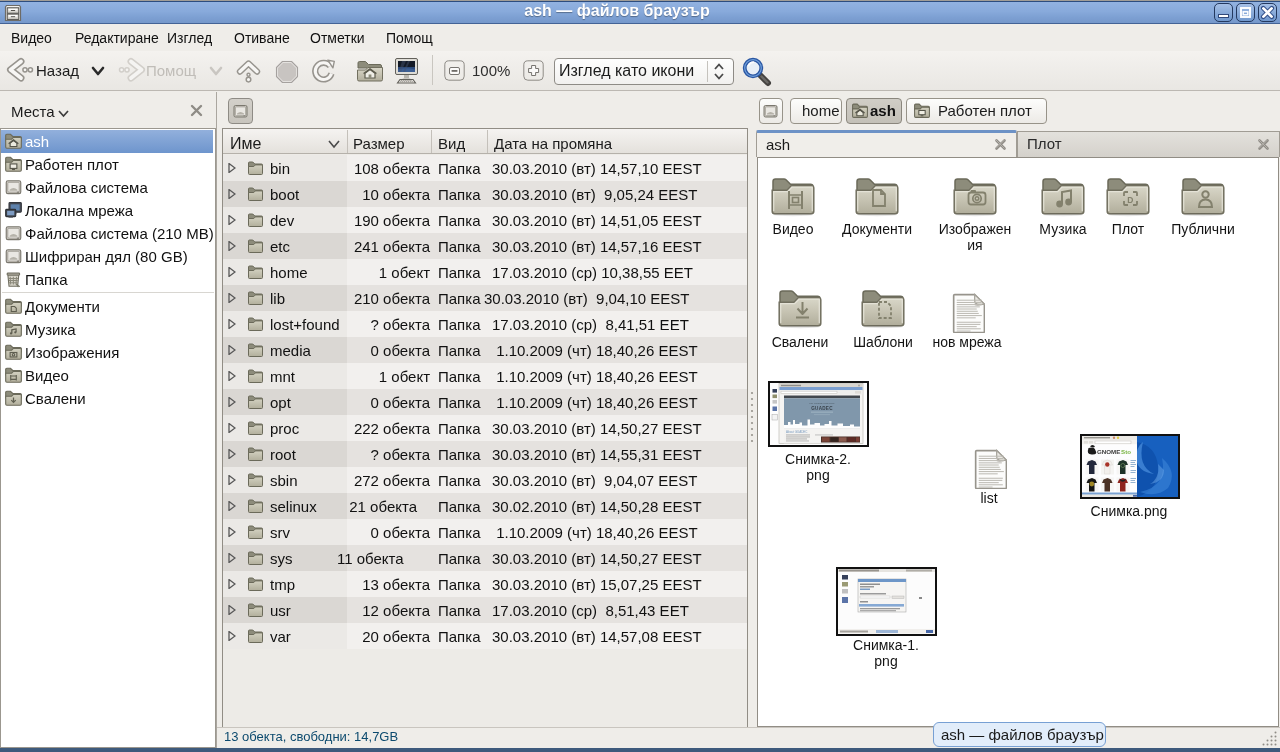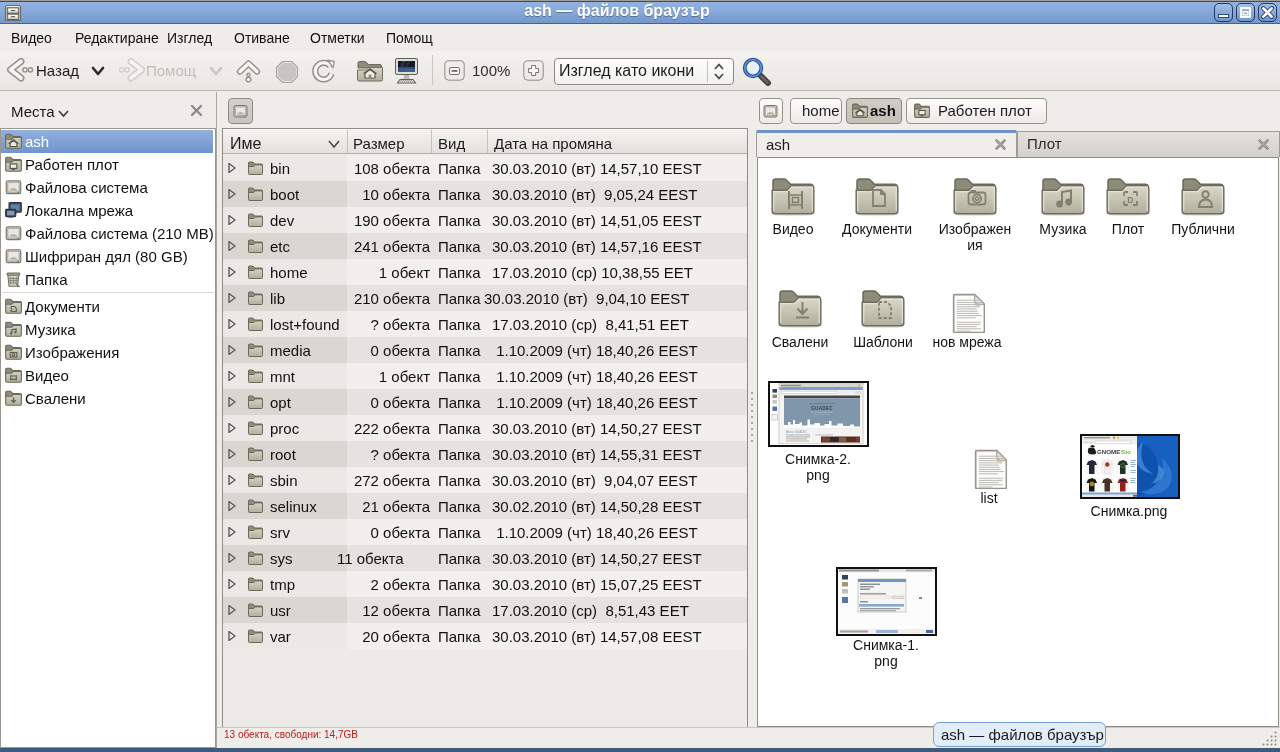--- a/index.html
+++ b/index.html
@@ -387,21 +387,21 @@
 <div class="cell" style="left:492px;top:472px">30.03.2010 (вт)  9,04,07 EEST</div>
 <div class="abs" style="left:223px;top:493px;width:124px;height:26px;background:#dad7d3"></div>
 <div class="abs" style="left:347px;top:493px;width:400px;height:26px;background:#e5e2df"></div>
 <svg class="abs" style="left:228px;top:501px" width="8" height="10">
     <path d="M1 0.5 L7 5 L1 9.5 Z" fill="none" stroke="#585858" stroke-width="1.3"></path>
   </svg>
 <svg class="abs" style="left:247px;top:498px" width="17" height="17" viewBox="0 0 17 17">
     <use href="#i-folder"></use>
   </svg>
 <div class="cell" style="left:270px;top:498px">selinux</div>
-<div class="cell" style="left:347px;top:498px;width:83px;text-align:right">21 обекта</div>
+<div class="cell" style="left:334px;top:498px;width:83px;text-align:right">21 обекта</div>
 <div class="cell" style="left:438px;top:498px">Папка</div>
 <div class="cell" style="left:492px;top:498px">30.02.2010 (вт) 14,50,28 EEST</div>
 <div class="abs" style="left:223px;top:519px;width:124px;height:26px;background:#ebe9e6"></div>
 <div class="abs" style="left:347px;top:519px;width:400px;height:26px;background:#f2f0ee"></div>
 <svg class="abs" style="left:228px;top:527px" width="8" height="10">
     <path d="M1 0.5 L7 5 L1 9.5 Z" fill="none" stroke="#585858" stroke-width="1.3"></path>
   </svg>
 <svg class="abs" style="left:247px;top:524px" width="17" height="17" viewBox="0 0 17 17">
     <use href="#i-folder"></use>
   </svg>
@@ -423,21 +423,21 @@
 <div class="cell" style="left:492px;top:550px">30.03.2010 (вт) 14,50,27 EEST</div>
 <div class="abs" style="left:223px;top:571px;width:124px;height:26px;background:#ebe9e6"></div>
 <div class="abs" style="left:347px;top:571px;width:400px;height:26px;background:#f2f0ee"></div>
 <svg class="abs" style="left:228px;top:579px" width="8" height="10">
     <path d="M1 0.5 L7 5 L1 9.5 Z" fill="none" stroke="#585858" stroke-width="1.3"></path>
   </svg>
 <svg class="abs" style="left:247px;top:576px" width="17" height="17" viewBox="0 0 17 17">
     <use href="#i-folder"></use>
   </svg>
 <div class="cell" style="left:270px;top:576px">tmp</div>
-<div class="cell" style="left:347px;top:576px;width:83px;text-align:right">2 обекта</div>
+<div class="cell" style="left:347px;top:576px;width:83px;text-align:right">13 обекта</div>
 <div class="cell" style="left:438px;top:576px">Папка</div>
 <div class="cell" style="left:492px;top:576px">30.03.2010 (вт) 15,07,25 EEST</div>
 <div class="abs" style="left:223px;top:597px;width:124px;height:26px;background:#dad7d3"></div>
 <div class="abs" style="left:347px;top:597px;width:400px;height:26px;background:#e5e2df"></div>
 <svg class="abs" style="left:228px;top:605px" width="8" height="10">
     <path d="M1 0.5 L7 5 L1 9.5 Z" fill="none" stroke="#585858" stroke-width="1.3"></path>
   </svg>
 <svg class="abs" style="left:247px;top:602px" width="17" height="17" viewBox="0 0 17 17">
     <use href="#i-folder"></use>
   </svg>
@@ -662,21 +662,21 @@
     <rect x="24" y="43" width="36" height="1.3" fill="#aaa"></rect>
 <rect x="83" y="30" width="3" height="2" fill="#888"></rect>
 <rect x="2" y="62" width="97" height="4.5" fill="#f1efec"></rect>
 <rect x="4" y="63.5" width="28" height="2" fill="#a5a29c"></rect>
 <rect x="40" y="63" width="22" height="3" fill="#9db6d6"></rect>
 <rect x="90" y="63" width="7" height="3" fill="#4868a8"></rect>
 </svg>
 <div class="ilabel" style="left:826px;top:637px;width:120px">Снимка-1.
 png</div>
 <div class="abs" style="left:217px;top:727px;width:1063px;height:22px;background:#efede9;border-top:1px solid #c9c5bf"></div>
-<div class="abs" style="left:224px;top:729px;font-size:10px;color:#b91c1c">13 обекта, свободни: 14,7GB</div>
+<div class="abs" style="left:224px;top:729px;font-size:13px;color:#0c4a6e">13 обекта, свободни: 14,7GB</div>
 <svg class="abs" style="left:1262px;top:731px" width="16" height="16">
     <circle cx="13.5" cy="13.5" r="1" fill="#8f8c86"></circle>
     <circle cx="9.5" cy="13.5" r="1" fill="#8f8c86"></circle>
     <circle cx="5.5" cy="13.5" r="1" fill="#8f8c86"></circle>
     <circle cx="1.5" cy="13.5" r="1" fill="#8f8c86"></circle>
     <circle cx="13.5" cy="9.5" r="1" fill="#8f8c86"></circle>
     <circle cx="9.5" cy="9.5" r="1" fill="#8f8c86"></circle>
     <circle cx="5.5" cy="9.5" r="1" fill="#8f8c86"></circle>
     <circle cx="13.5" cy="5.5" r="1" fill="#8f8c86"></circle>
     <circle cx="9.5" cy="5.5" r="1" fill="#8f8c86"></circle>

